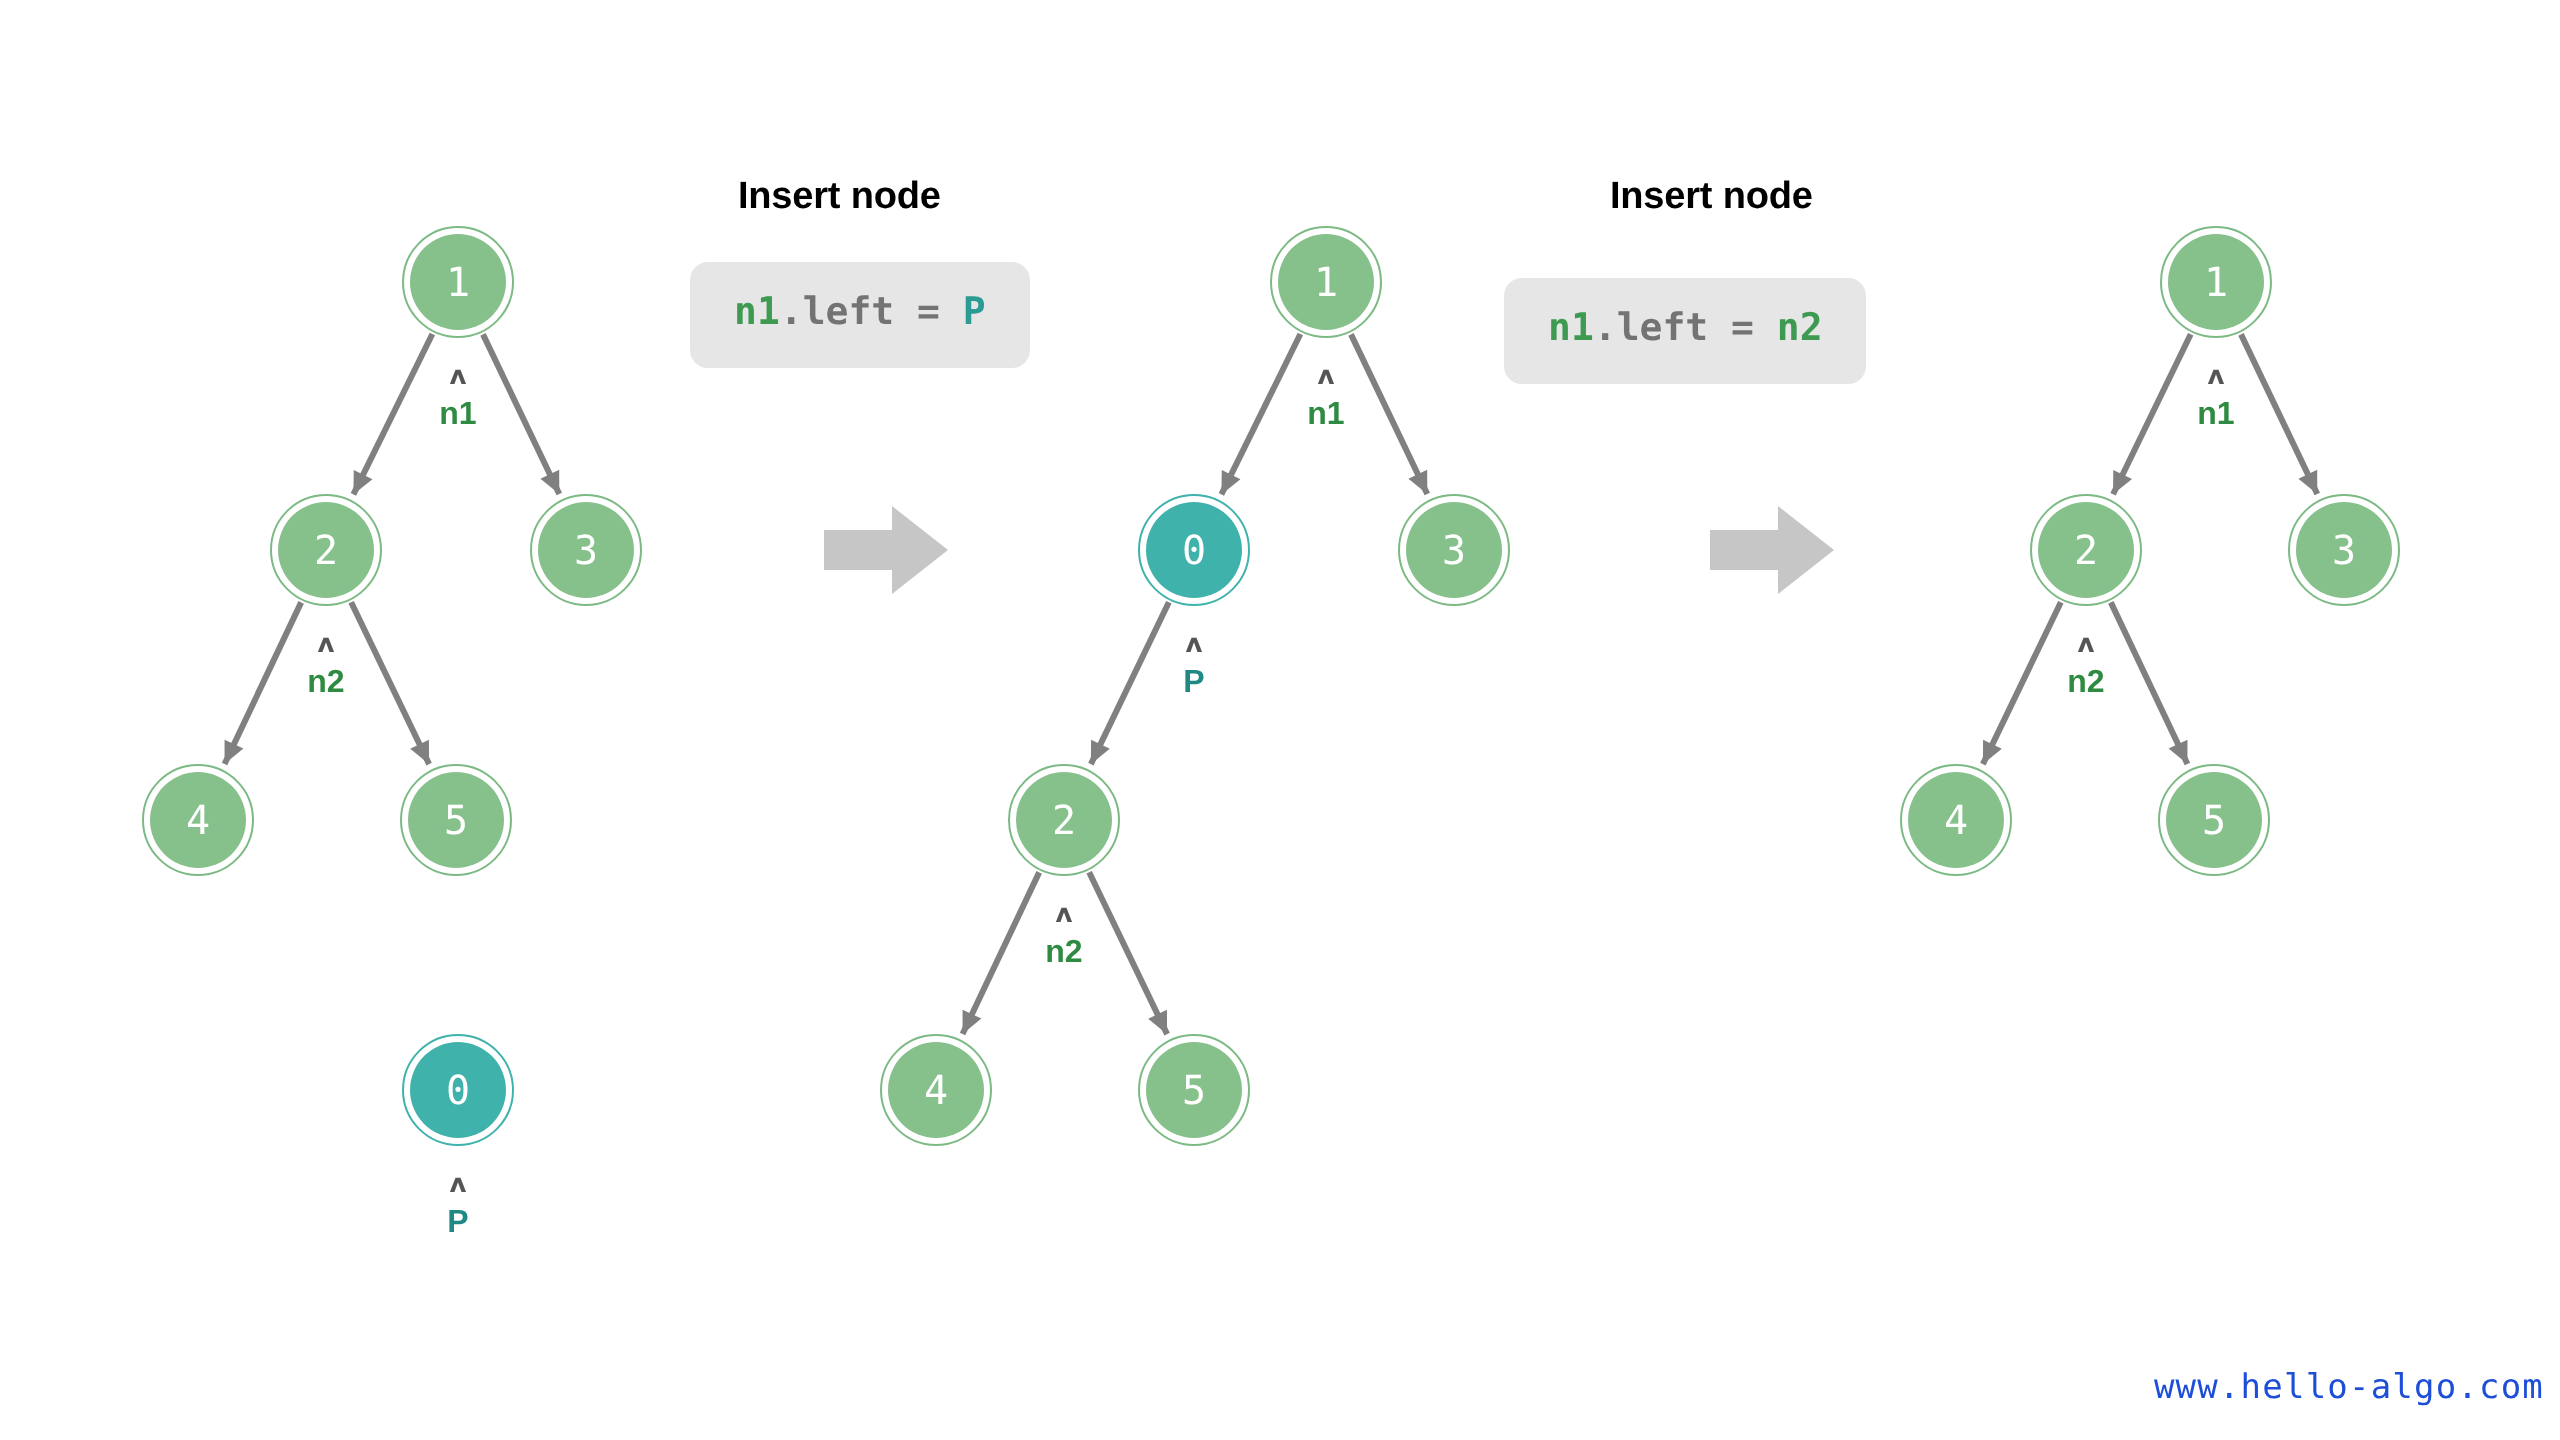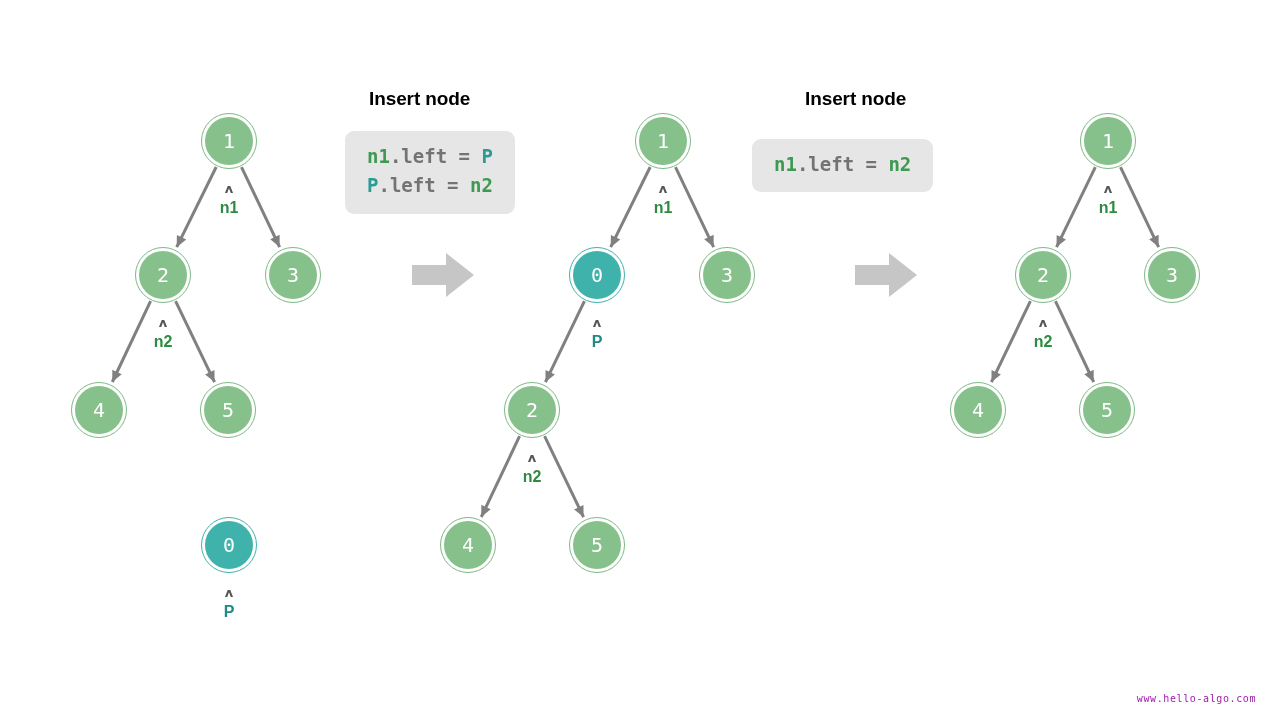--- a/index.html
+++ b/index.html
@@ -120,25 +120,25 @@
     font-weight: bold;
     color: #2f8a42;
     line-height: 18px;
     margin-top: 5px;
   }
   .ptr.teal .name { color: #1f8a84; }
 
   
   .watermark {
     position: absolute;
-    right: 24px;
+    right: 8px;
     bottom: 16px;
     font-family: "DejaVu Sans Mono", monospace;
-    font-size: 10px;
-    color: #a21caf;
+    font-size: 17px;
+    color: #1d4ed8;
     letter-spacing: 0.6px;
     white-space: nowrap;
   }
 </style>
 </head>
 <body>
 
 <svg id="canvas" viewBox="0 0 1280 720" xmlns="http://www.w3.org/2000/svg">
     <g>
       <line x1="216.18635514607757" y1="167.0155819761455" x2="176.69734449902052" y2="247.1902399565341" stroke="#808080" stroke-width="3" stroke-linecap="butt"></line>
@@ -192,21 +192,20 @@
       <line x1="1055.4228473338849" y1="301.20444359491324" x2="1093.7204045741232" y2="381.988353398541" stroke="#808080" stroke-width="3" stroke-linecap="butt"></line>
       <polygon points="1093.72,381.99 1084.31,374.28 1093.71,369.82" fill="#808080"></polygon>
     </g>
   </svg>
 
 <div id="root">
     <div class="section-title" style="left: 369px; top: 88px;">Insert node</div>
     <div class="section-title" style="left: 805px; top: 88px;">Insert node</div>
     <div class="code-box" style="left: 345px; top: 131px;">
       <span class="code-line"><span class="tok-green">n1</span><span class="tok-plain">.left = </span><span class="tok-teal">P</span></span>
-      <span class="code-line"><span class="tok-teal">P</span><span class="tok-plain">.left = </span><span class="tok-green">n2</span></span>
     </div>
     <div class="code-box" style="left: 752px; top: 139px;">
       <span class="code-line"><span class="tok-green">n1</span><span class="tok-plain">.left = </span><span class="tok-green">n2</span></span>
     </div>
     <div class="step-arrow" style="left: 412px; top: 252px;"><svg viewBox="0 0 62 46" width="62" height="46">
         <polygon points="0,13 34,13 34,1 62,23 34,45 34,33 0,33" fill="#c6c6c6"></polygon>
       </svg></div>
     <div class="step-arrow" style="left: 855px; top: 252px;"><svg viewBox="0 0 62 46" width="62" height="46">
         <polygon points="0,13 34,13 34,1 62,23 34,45 34,33 0,33" fill="#c6c6c6"></polygon>
       </svg></div>

